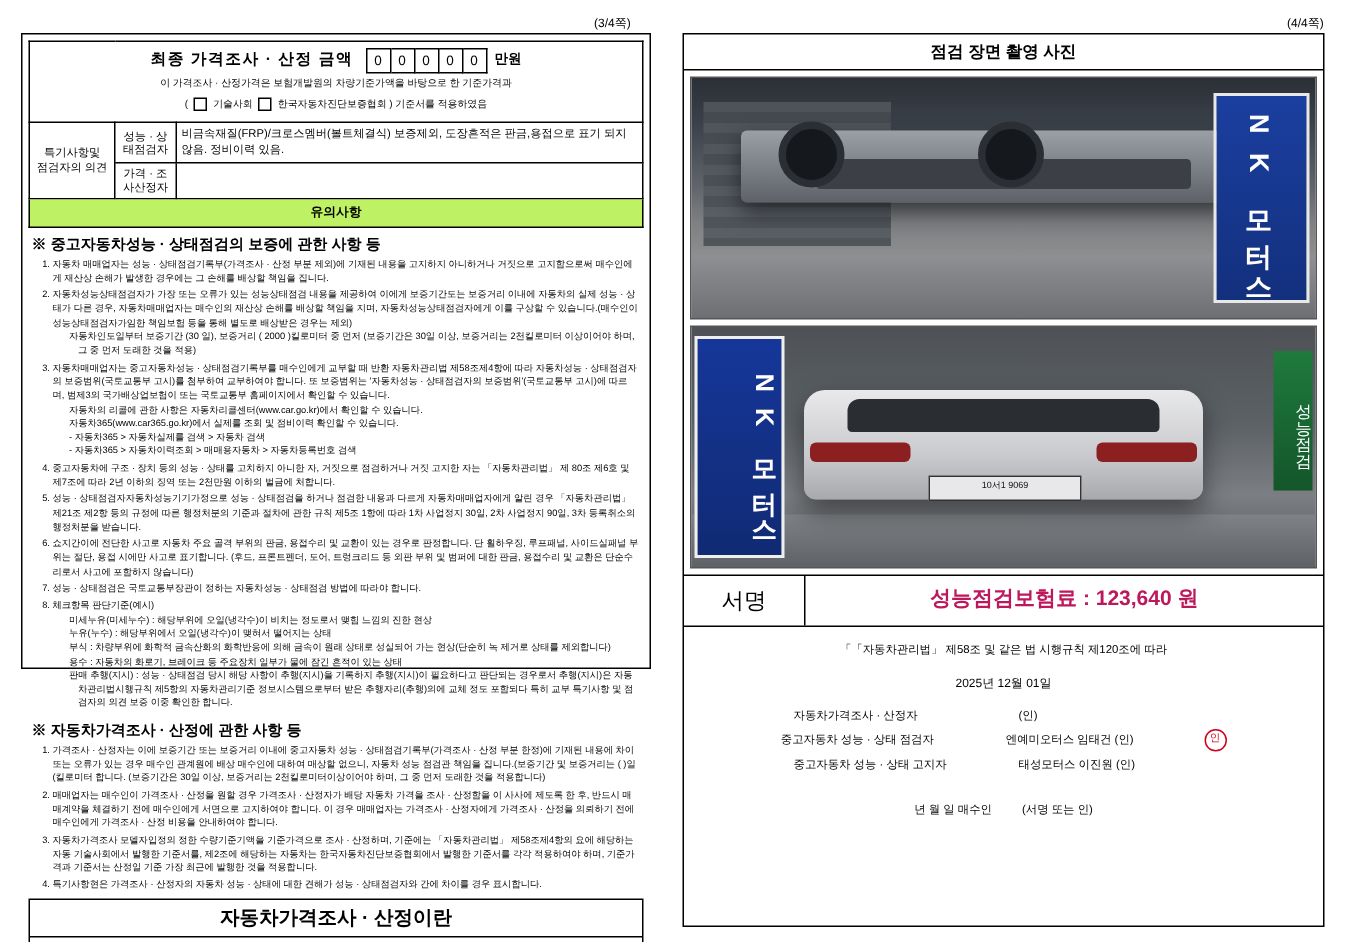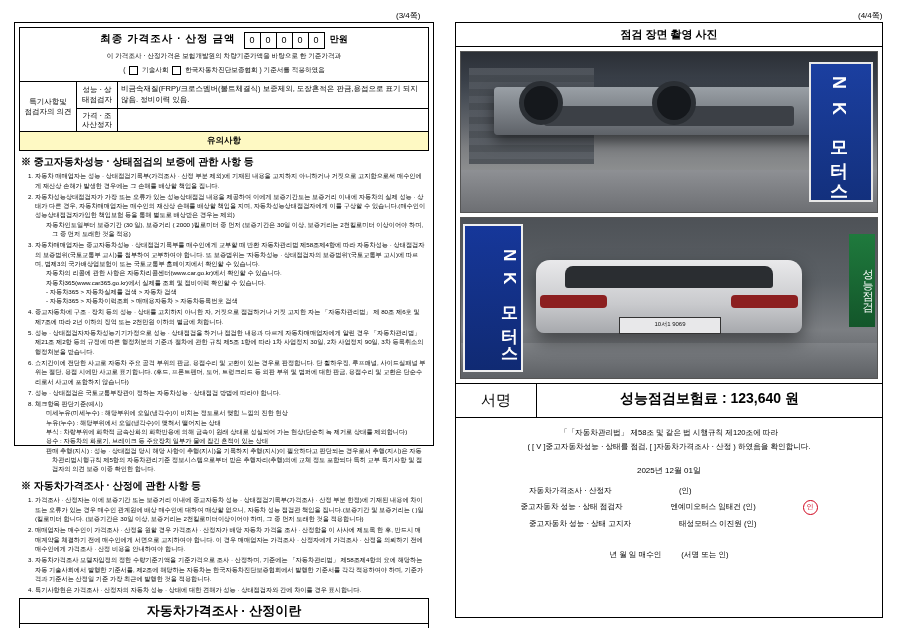--- a/index.html
+++ b/index.html
@@ -16,21 +16,21 @@
   .final-title{font-size:10.5px;font-weight:bold;text-align:center;letter-spacing:1px;}
   .amount-boxes{display:inline-flex;gap:0;vertical-align:middle;margin-left:6px;}
   .amount-boxes span{display:inline-block;width:15px;height:15px;border:1px solid #000;border-left:none;text-align:center;line-height:15px;font-size:9px;}
   .amount-boxes span:first-child{border-left:1px solid #000;}
   .won{font-size:9px;margin-left:3px;font-weight:bold;}
   .note-line{font-size:6.6px;text-align:center;line-height:1.5;padding:2px 0;}
   .chk{display:inline-block;width:7px;height:7px;border:1px solid #000;vertical-align:middle;margin:0 2px;}
   .row-lab{width:50px;text-align:center;font-size:7px;line-height:1.25;}
   .row-lab2{width:34px;text-align:center;font-size:7px;line-height:1.25;}
   .cellbody{font-size:7.2px;line-height:1.45;}
-  .sec-head{background:#fef9c3;text-align:center;font-weight:bold;font-size:8.5px;padding:3px 0;border:1px solid #000;border-top:none;}
+  .sec-head{background:#bef264;text-align:center;font-weight:bold;font-size:8.5px;padding:3px 0;border:1px solid #000;border-top:none;}
   .sub-head{font-size:10px;font-weight:bold;margin:4px 0 2px 2px;}
   .body-txt{font-size:6.2px;line-height:1.5;margin:0;padding:0 3px;}
   ol.lst{margin:0;padding-left:13px;}
   ol.lst>li{margin-bottom:2px;}
   ul.sub{margin:0;padding-left:11px;list-style:none;}
   ul.sub>li{text-indent:-6px;padding-left:6px;}
   .bottom-box{border:1.2px solid #000;margin-top:4px;}
   .bottom-title{text-align:center;font-size:13px;font-weight:bold;padding:3px 0;border-bottom:1px solid #000;}
   .bottom-body{font-size:5.7px;line-height:1.5;padding:3px 4px;}
 
@@ -54,21 +54,21 @@
   .p2 .glass{position:absolute;left:25%;top:30%;width:50%;height:14%;background:#2a2d31;border-radius:8px 8px 3px 3px;}
   .p2 .lampL{position:absolute;left:19%;top:48%;width:16%;height:8%;background:#8c1f20;border-radius:4px;}
   .p2 .lampR{position:absolute;right:19%;top:48%;width:16%;height:8%;background:#8c1f20;border-radius:4px;}
   .p2 .plate{position:absolute;left:38%;top:62%;width:24%;height:9%;background:#e8e8ea;border:1px solid #333;font-size:6px;text-align:center;line-height:12px;color:#111;}
   .p2 .banner2{position:absolute;left:2px;top:4%;width:60px;height:92%;background:linear-gradient(#16379a,#102a73);border:2px solid #efefef;color:#fff;font-size:17px;font-weight:bold;writing-mode:vertical-rl;text-align:center;padding-top:8px;box-sizing:border-box;letter-spacing:3px;}
   .p2 .green{position:absolute;right:2px;top:10%;width:26px;height:58%;background:linear-gradient(#1f7a3d,#13562a);color:#fff;font-size:11px;writing-mode:vertical-rl;text-align:center;padding-top:6px;box-sizing:border-box;}
   .p2 .floor2{position:absolute;left:0;bottom:0;width:100%;height:22%;background:linear-gradient(#7f8286,#5e6165);}
 
   .fee-row{display:flex;border-top:1.2px solid #000;border-bottom:1.2px solid #000;}
   .fee-sign{width:80px;text-align:center;font-size:15px;padding:7px 0;border-right:1px solid #000;}
-  .fee-amt{flex:1;text-align:center;font-size:14px;font-weight:bold;color:#000000;padding:6px 0;}
+  .fee-amt{flex:1;text-align:center;font-size:14px;font-weight:bold;color:#be185d;padding:6px 0;}
   .confirm{padding:8px 14px;font-size:7.6px;line-height:1.9;}
   .confirm .c1{text-align:center;}
   .confirm .c2{text-align:center;}
   .date{text-align:center;font-size:8px;margin:8px 0 6px;}
   .sigrow{display:flex;justify-content:center;font-size:7.6px;margin:2px 0;}
   .sigrow .lab{width:150px;text-align:left;}
   .sigrow .val{width:130px;text-align:left;}
   .stamp{display:inline-block;width:13px;height:13px;border:1.3px solid #d0021b;border-radius:50%;color:#d0021b;font-size:7px;line-height:12px;text-align:center;vertical-align:middle;margin-left:2px;}
   .final-confirm{text-align:center;font-size:7.6px;line-height:1.8;margin-top:18px;}
   .buyer{display:flex;justify-content:center;gap:20px;font-size:7.6px;margin-top:16px;}
@@ -201,26 +201,20 @@
       </div>
     </div>
 
     <div class="fee-row">
       <div class="fee-sign">서명</div>
       <div class="fee-amt">성능점검보험료 : 123,640 원</div>
     </div>
 
     <div class="confirm">
       <div class="c1">「「자동차관리법」 제58조 및 같은 법 시행규칙 제120조에 따라</div>
-      <div class="c2">
-        <span>( [</span>
-        <span>V</span>
-        <span>]중고자동차성능 · 상태를 점검, [</span>
-        <span>]자동차가격조사 · 산정 ) 하였음을 확인합니다.</span>
-      </div>
 
       <div class="date">2025년 12월 01일</div>
 
       <div class="sigrow">
         <span class="lab">자동차가격조사 · 산정자</span>
         <span class="val">(인)</span>
       </div>
       <div class="sigrow">
         <span class="lab">중고자동차 성능 · 상태 점검자</span>
         <span class="val">엔예미오터스 임태건 (인)</span>

